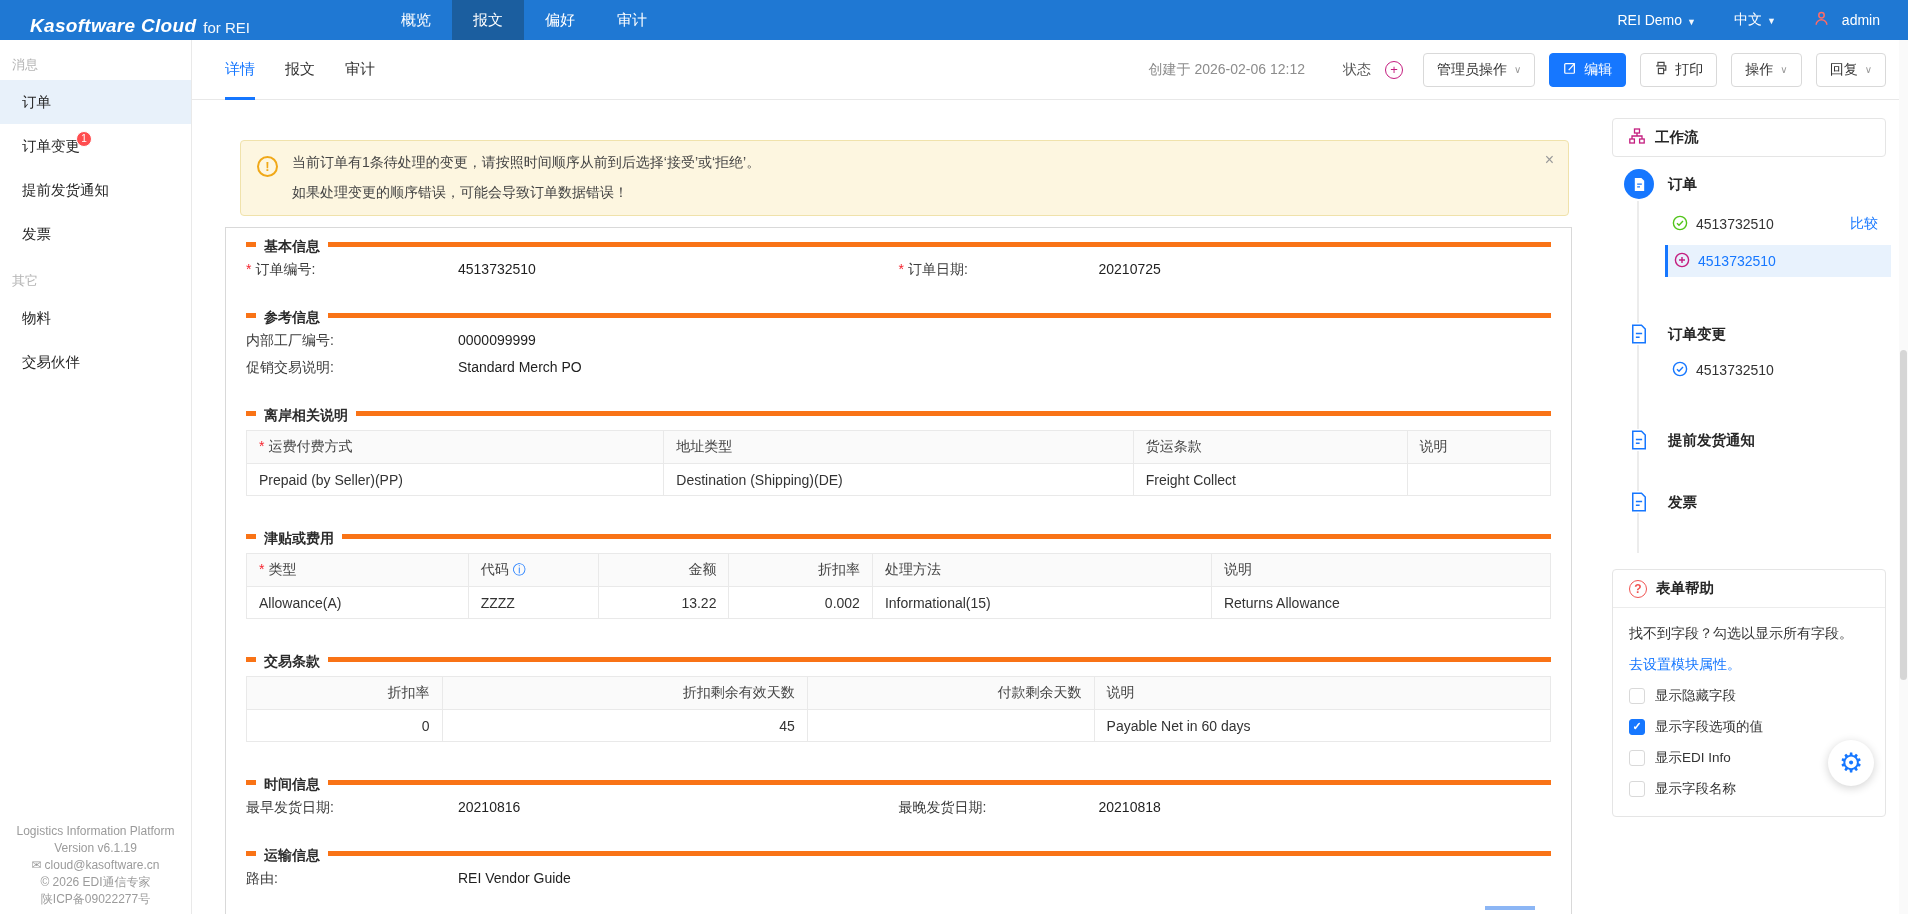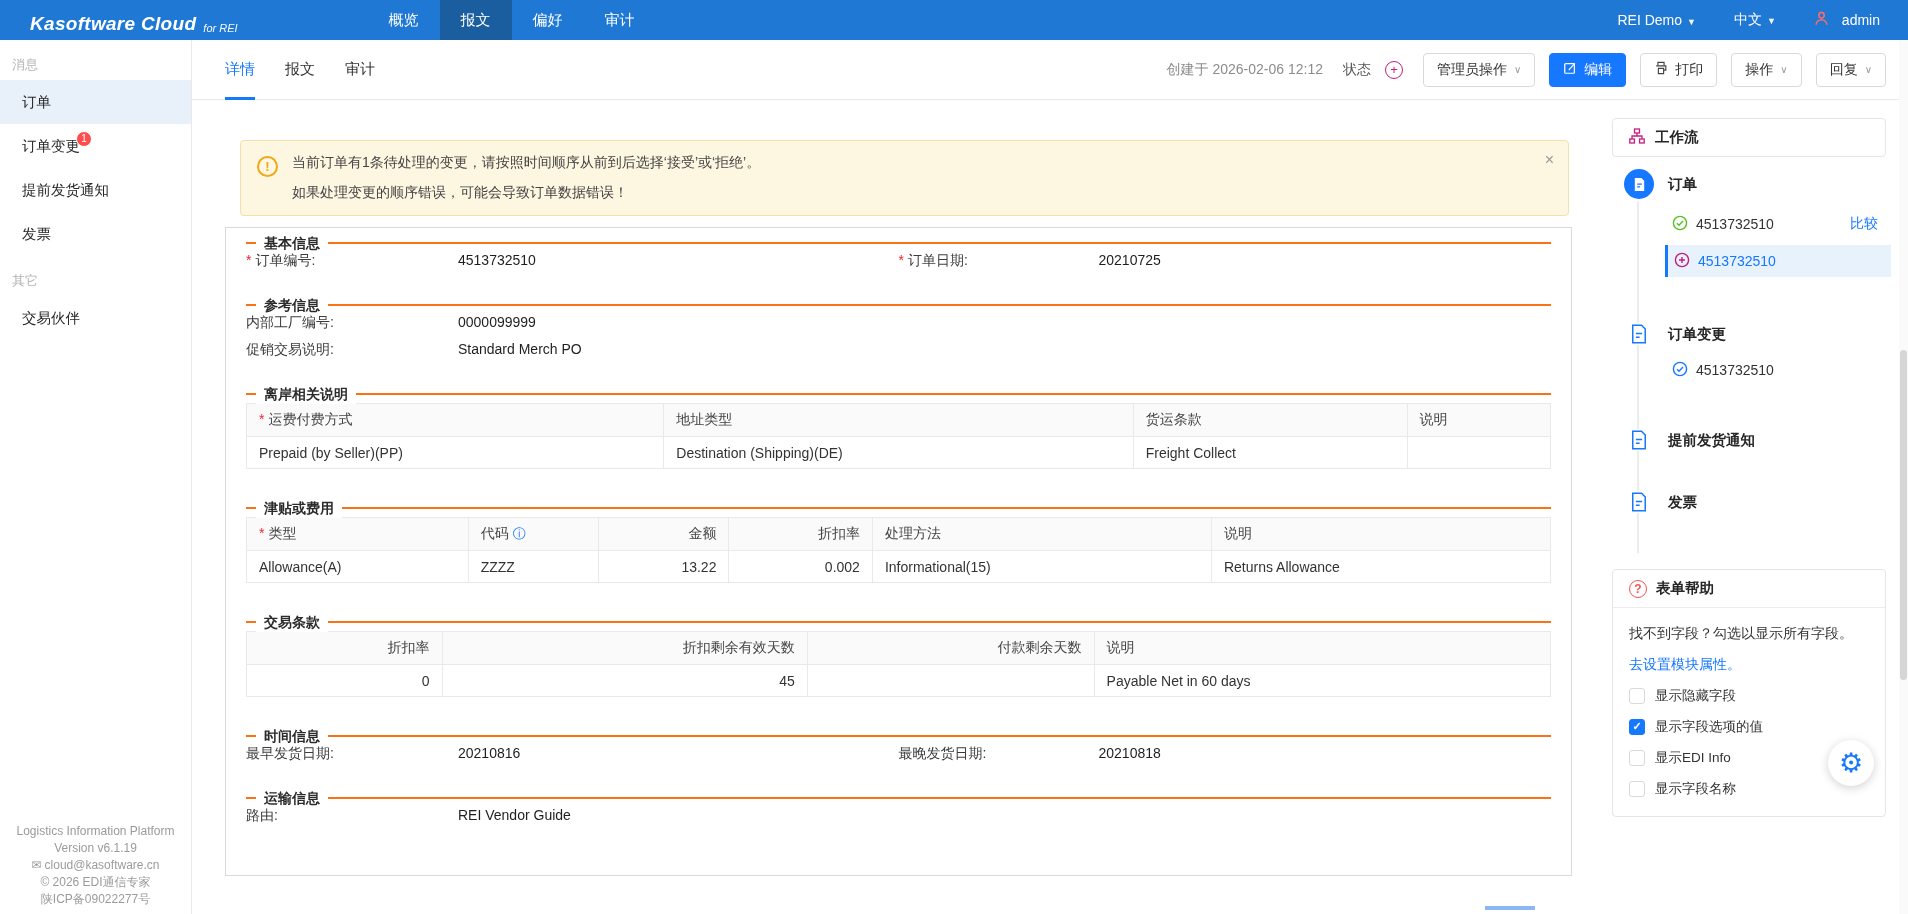--- a/index.html
+++ b/index.html
@@ -3,21 +3,21 @@
 <meta charset="utf-8">
 <style>
   * { margin:0; padding:0; box-sizing:border-box; }
   body { font-family:"Liberation Sans",sans-serif; background:#fff; }
   .app { position:relative; width:1908px; height:914px; overflow:hidden; background:#fff; color:#262626; }
 
   
   .topbar { height:40px; background:#1f78d3; display:flex; align-items:center; color:#fff; }
   .brand { display:flex; align-items:flex-end; margin-left:30px; }
   .brand-name { font-size:19px; font-weight:bold; font-style:italic; letter-spacing:.3px; }
-  .brand-sub { font-size:11px; font-style:italic; margin:16px 0 1px 7px; opacity:.95; }
+  .brand-sub { font-size:15px; margin:16px 0 1px 7px; opacity:.95; }
   .topnav { display:flex; margin-left:130px; height:40px; }
   .topnav .nav-item { padding:0 21px; line-height:40px; font-size:15px; cursor:pointer; }
   .topnav .nav-item.active { background:#1b5e9f; }
   .topbar-right { margin-left:auto; display:flex; align-items:center; gap:38px; margin-right:28px; font-size:14px; }
   .drop { cursor:pointer; }
   .caret-sm { font-size:9px; margin-left:5px; opacity:.95; }
   .user-menu { display:flex; align-items:center; gap:13px; cursor:pointer; }
 
   
   .frame { display:flex; height:874px; }
@@ -30,40 +30,40 @@
   .mail-glyph { font-size:12px; margin-right:3px; }
 
   
   .content { flex:1; display:flex; flex-direction:column; min-width:0; }
   .toolbar { height:60px; border-bottom:1px solid #e8e8e8; display:flex; align-items:center; padding:0 22px 0 33px; flex-shrink:0; }
   .tabs { display:flex; gap:30px; height:60px; }
   .tab { position:relative; line-height:58px; font-size:15px; color:#333; cursor:pointer; }
   .tab.active { color:#1677ff; }
   .tab.active::after { content:""; position:absolute; left:0; right:0; bottom:0; height:3px; background:#1677ff; }
   .toolbar-right { margin-left:auto; display:flex; align-items:center; gap:14px; }
-  .created { color:#8c8c8c; font-size:14px; margin-right:6px; }
+  .created { color:#8c8c8c; font-size:14px; margin-right:24px; }
   .status-lbl { color:#555; font-size:14px; }
   .plus-circle { display:inline-flex; width:18px; height:18px; border:1.5px solid #c41d7f; border-radius:50%; color:#c41d7f; align-items:center; justify-content:center; font-size:13px; line-height:1; cursor:pointer; margin-right:6px; }
   .btn { height:34px; padding:0 13px; border:1px solid #d9d9d9; border-radius:4px; background:#fff; font-size:14px; color:#333; display:inline-flex; align-items:center; gap:7px; cursor:pointer; font-family:inherit; }
   .btn .chev { font-size:10px; color:#999; }
   .btn.primary { background:#1677ff; border-color:#1677ff; color:#fff; }
 
   .content-body { flex:1; display:flex; min-height:0; }
   .main { width:1408px; position:relative; flex-shrink:0; }
 
   
   .alert { margin:40px 0 11px 48px; width:1329px; background:#fdf6e0; border:1px solid #f0e2ab; border-radius:4px; padding:13px 16px; display:flex; gap:14px; position:relative; }
   .warn-icon { width:21px; height:21px; border:2px solid #f0a818; border-radius:50%; color:#f0a818; font-weight:bold; font-size:13px; text-align:center; line-height:17px; flex-shrink:0; margin-top:2px; }
   .alert-text { font-size:14px; color:#444; }
   .alert-text .l2 { margin-top:12px; }
   .alert-close { position:absolute; right:14px; top:10px; color:#999; font-size:16px; cursor:pointer; }
 
   
   .form-box { margin-left:33px; width:1347px; border:1px solid #d9d9d9; background:#fff; padding:12px 20px 40px; }
-  .section { border-top:2px solid #f97316; position:relative; margin-top:24px; padding:0 0 4px; }
+  .section { border-top:5px solid #f97316; position:relative; margin-top:24px; padding:6px 0 4px; }
   .section.first { margin-top:2px; }
   .section-title { position:absolute; top:-9px; left:10px; background:#fff; padding:0 8px; font-weight:bold; font-size:14px; color:#2b2b2b; }
   .frow { display:grid; grid-template-columns:1fr 1fr; margin:5px 0; }
   .field { display:flex; font-size:14px; line-height:22px; }
   .flabel { width:212px; color:#3c3c3c; flex-shrink:0; }
   .col2 .flabel { width:200px; }
   .fvalue { color:#1f1f1f; }
   .req { color:#f5222d; margin-right:4px; }
 
   table.grid { width:100%; border-collapse:collapse; margin:8px 0 10px; font-size:14px; }
@@ -136,20 +136,21 @@
 
   <div class="frame">
 
     <aside class="sidebar">
       <div class="sb-group-label">消息</div>
       <div class="sb-item active"><span>订单</span></div>
       <div class="sb-item"><span>订单变更</span><span class="sb-badge">1</span></div>
       <div class="sb-item"><span>提前发货通知</span></div>
       <div class="sb-item"><span>发票</span></div>
       <div class="sb-group-label">其它</div>
+      <div class="sb-item"><span>物料</span></div>
       <div class="sb-item"><span>交易伙伴</span></div>
       <div class="sb-footer">
         <div>Logistics Information Platform</div>
         <div>Version v6.1.19</div>
         <div><span class="mail-glyph">✉</span><span>cloud@kasoftware.cn</span></div>
         <div>© 2026 EDI通信专家</div>
         <div>陕ICP备09022277号</div>
       </div>
     </aside>
 

